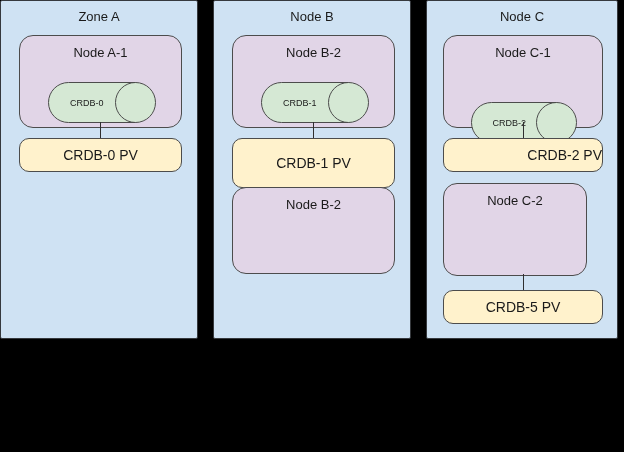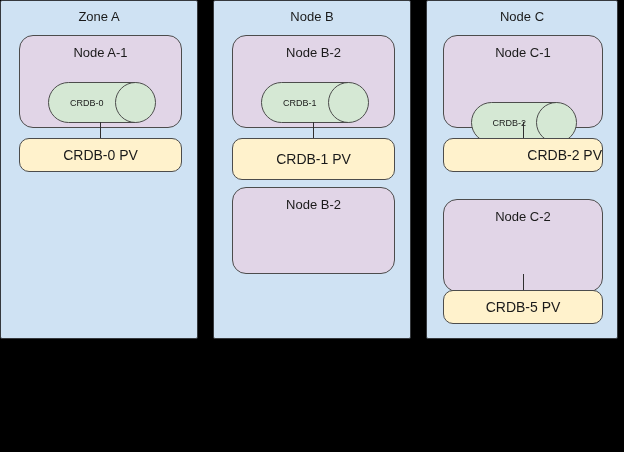--- a/index.html
+++ b/index.html
@@ -148,21 +148,21 @@
         <svg viewBox="0 0 108 41" preserveAspectRatio="none">
           <path d="M 20.5 0.5 L 87.5 0.5 A 20 20 0 0 1 87.5 40.5 L 20.5 40.5 A 20 20 0 0 1 20.5 0.5 Z" fill="#d5e8d4" stroke="#4c4c4c" stroke-width="1"></path>
           <path d="M 87.5 0.5 A 20 20 0 0 0 87.5 40.5" fill="none" stroke="#4c4c4c" stroke-width="1"></path>
         </svg>
         <div class="cyl-label">CRDB-1</div>
       </div>
     </div>
 
     <div class="connector" style="left:99px; top:121px; height:17px;"></div>
 
-    <div class="pv" style="left:18px; top:137px; width:163px; height:42px;text-align:right;">
+    <div class="pv" style="left:18px; top:137px; width:163px; height:50px;text-align:right;">
       <span class="pv-label">CRDB-1 PV</span>
     </div>
 
     <div class="node" style="left:18px; top:186px; width:163px; height:87px;padding-left:13px;">
       <div class="node-title">Node B-2</div>
     </div>
   </div>
 
   <div class="zone" style="left:426px; top:0px; width:192px; height:339px;">
     <div class="zone-title">Node C</div>
@@ -178,21 +178,21 @@
         <div class="cyl-label">CRDB-2</div>
       </div>
     </div>
 
     <div class="connector" style="left:96px; top:121px; height:17px;"></div>
 
     <div class="pv" style="left:16px; top:137px; width:160px; height:34px;justify-content:flex-end;">
       <span class="pv-label">CRDB-2 PV</span>
     </div>
 
-    <div class="node" style="left:16px; top:198px; width:160px; height:93px;">
+    <div class="node" style="left:16px; top:182px; width:144px; height:93px;">
       <div class="node-title">Node C-2</div>
 
     </div>
 
     <div class="connector" style="left:96px; top:273px; height:17px;"></div>
 
     <div class="pv" style="left:16px; top:289px; width:160px; height:34px;">
       <span class="pv-label">CRDB-5 PV</span>
     </div>
   </div>

